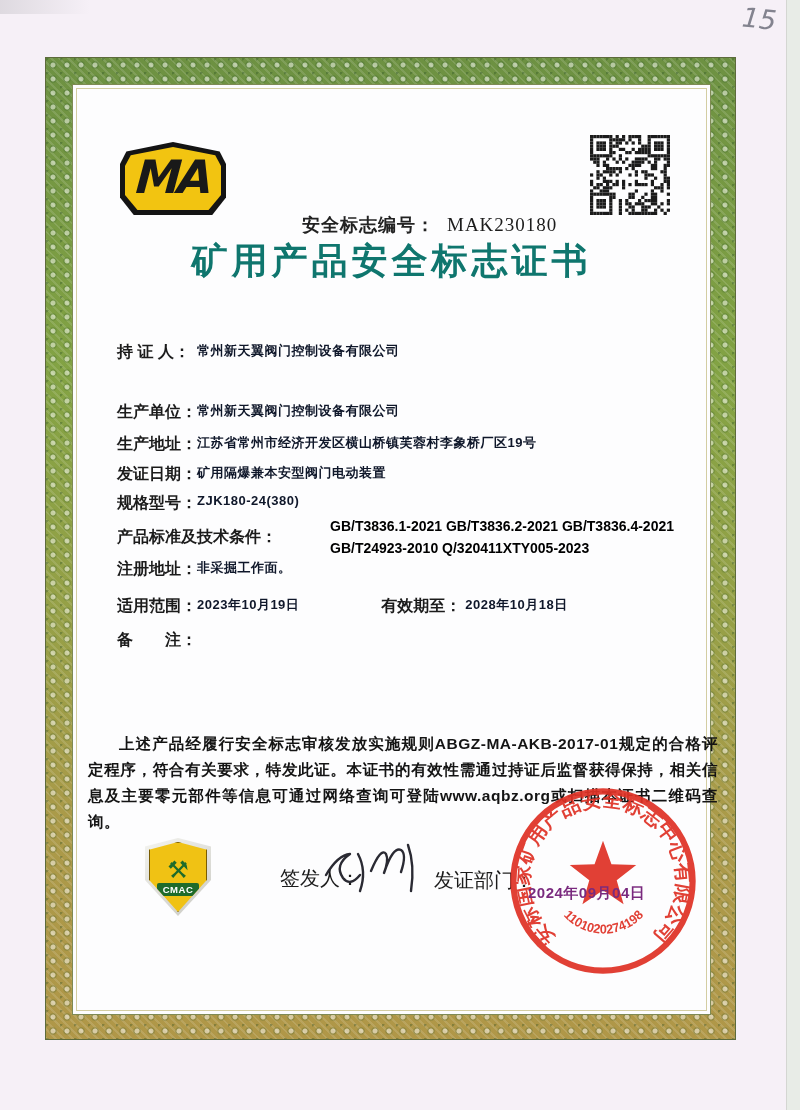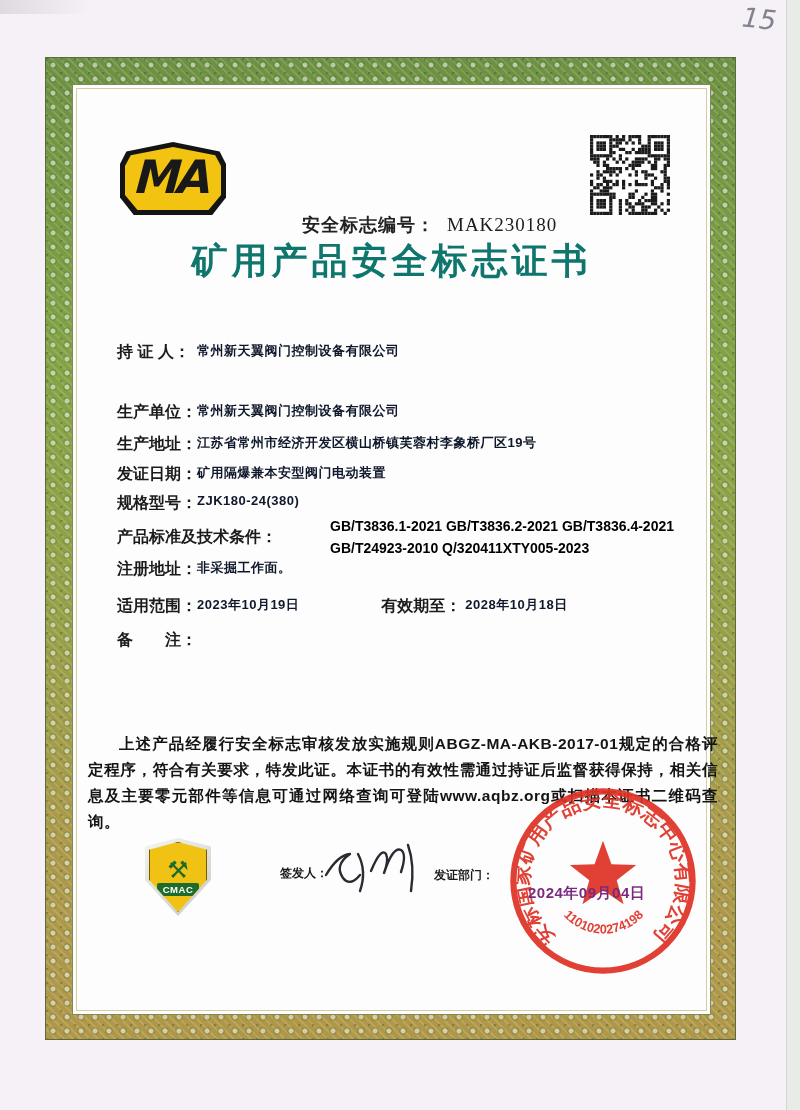--- a/index.html
+++ b/index.html
@@ -97,21 +97,21 @@
     clip-path:polygon(50% 0%,100% 11%,100% 54%,50% 100%,0% 54%,0% 11%);
     display:flex;flex-direction:column;align-items:center;justify-content:center;gap:1px;
     border:1px solid #7a5c00;box-sizing:border-box;
   }
   .cmac-tools{font-size:24px;line-height:1;color:#1e6b2b;}
   .cmac-band{
     background:#1e6b2b;color:#fff;font-size:9.5px;font-weight:700;
     padding:1px 6px;border-radius:2px;letter-spacing:.5px;
   }
   .signer-label,.dept-label{
-    position:absolute;font-size:12px;font-weight:700;color:#1b1b1b;white-space:nowrap;
+    position:absolute;font-size:20px;font-weight:400;color:#1b1b1b;white-space:nowrap;
   }
   .signature{position:absolute;left:243px;top:750px;width:118px;height:64px;}
   .stamp{position:absolute;left:427px;top:693px;width:206px;height:206px;opacity:.93;}
   .stamp svg{width:100%;height:100%;}
   .stamp-date{
     position:absolute;left:28px;top:106px;font-size:15px;font-weight:700;color:#701a75;
     white-space:nowrap;letter-spacing:.5px;z-index:3;
   }
 </style>
 </head>

